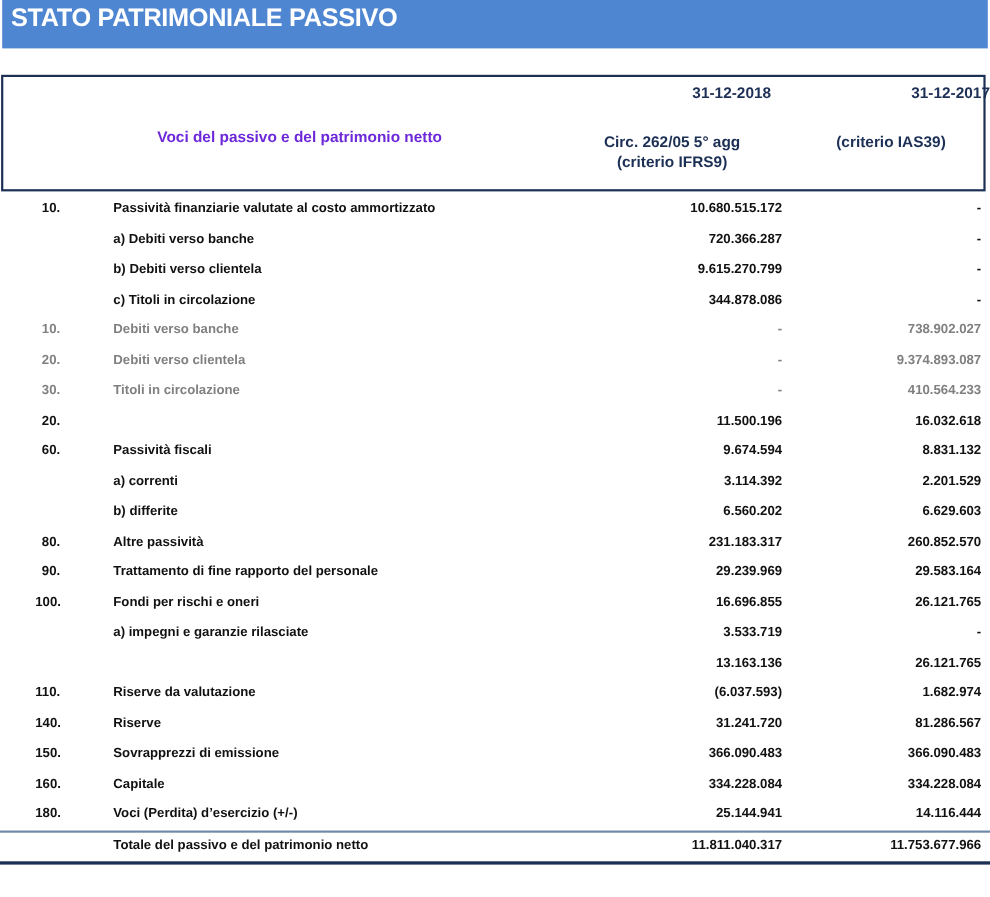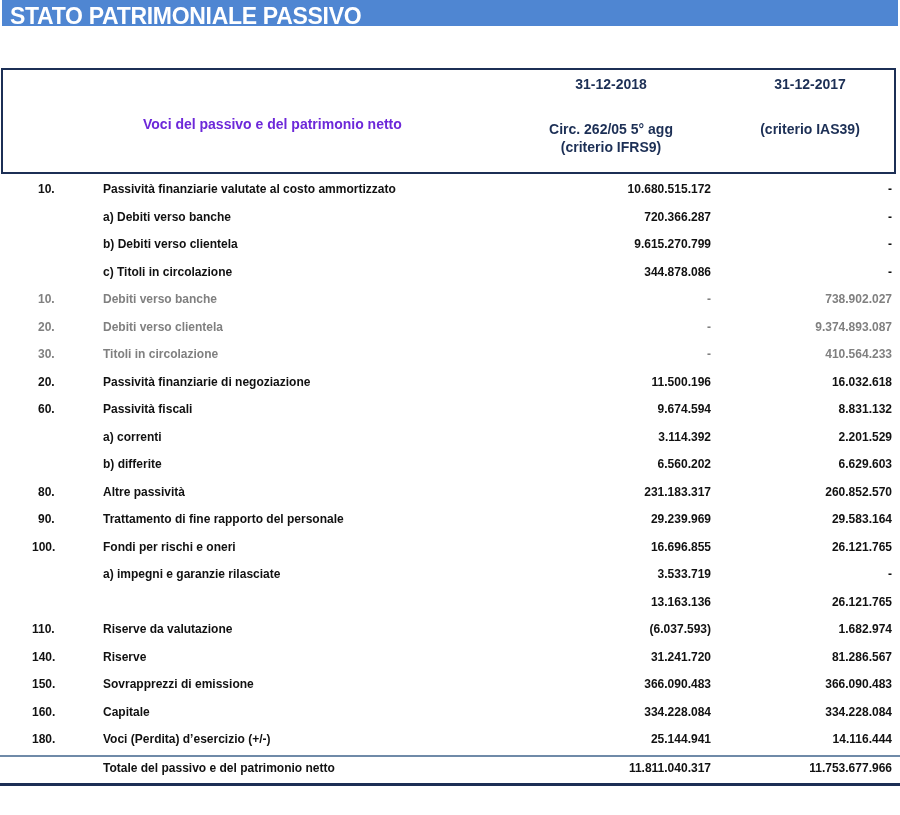--- a/index.html
+++ b/index.html
@@ -1,26 +1,26 @@
 <!DOCTYPE html>
 <html><head>
 <meta charset="utf-8">
 <style>
   html, body { margin: 0; padding: 0; background: #ffffff; }
   body { width: 900px; height: 815px; position: relative; overflow: hidden;
          font-family: "Liberation Sans", sans-serif; color: #111111; }
-  .title-bar { position: absolute; left: 2px; top: 0; width: 896px; height: 26px;
+  .title-bar { position: absolute; left: 2px; top: 0; width: 896px; height: 44px;
                background: #4f86d2; }
   .title-bar .title { position: absolute; left: 8px; top: 3px; font-size: 23px; font-weight: bold;
                       color: #ffffff; letter-spacing: -0.3px; }
   .header-box { position: absolute; left: 1px; top: 68px; width: 895px; height: 106px;
                 border: 2px solid #1c2f55; box-sizing: border-box; }
   .hdr-label { position: absolute; left: 140px; top: 46px; font-size: 14px; font-weight: bold; color: #6d28d9; }
   .hdr-col { position: absolute; width: 180px; text-align: center; color: #1c2f55; font-weight: bold; font-size: 14px; }
-  .hdr-col .date { position: absolute; top: 6px; left: 0; width: 100%; }
+  .hdr-col .date { position: absolute; top: 6px; left: 0; width: 100%; text-align: right; }
   .hdr-col .circ { position: absolute; top: 50px; left: 0; width: 100%; line-height: 18px; }
   .hdr-col.c1 { left: 518px; top: 0; }
   .hdr-col.c2 { left: 717px; top: 0; }
   .rows { position: absolute; left: 0; top: 177px; width: 900px; }
   .row { position: relative; height: 27.5px; font-size: 12px; font-weight: bold; }
   .row span { position: absolute; top: 5px; white-space: nowrap; }
   .row .code { left: 38px; }
   .row .code.w3 { left: 32px; }
   .row .label { left: 103px; }
   .row .label.sub { left: 103px; }
@@ -92,21 +92,20 @@
       <span class="v2">9.374.893.087</span>
     </div>
     <div class="row grey">
       <span class="code">30.</span>
       <span class="label">Titoli in circolazione</span>
       <span class="v1">-</span>
       <span class="v2">410.564.233</span>
     </div>
     <div class="row">
       <span class="code">20.</span>
-      <span class="label">Passività finanziarie di negoziazione</span>
       <span class="v1">11.500.196</span>
       <span class="v2">16.032.618</span>
     </div>
     <div class="row">
       <span class="code">60.</span>
       <span class="label">Passività fiscali</span>
       <span class="v1">9.674.594</span>
       <span class="v2">8.831.132</span>
     </div>
     <div class="row">

